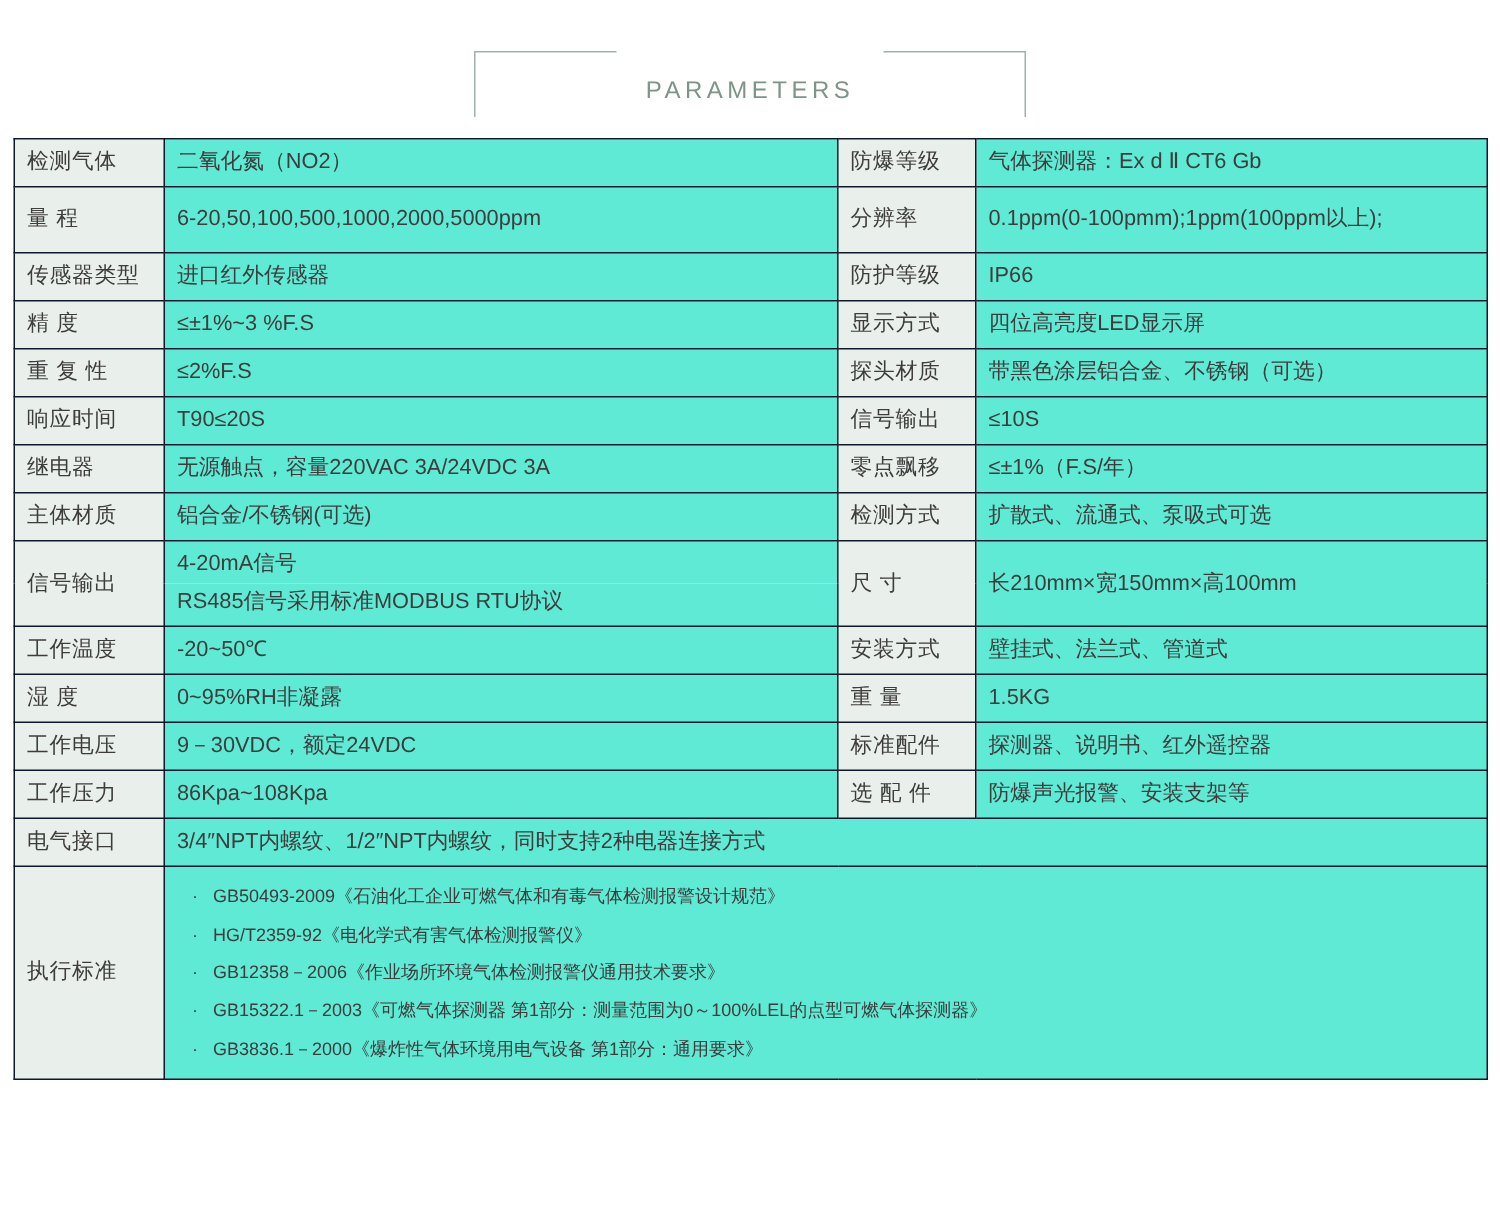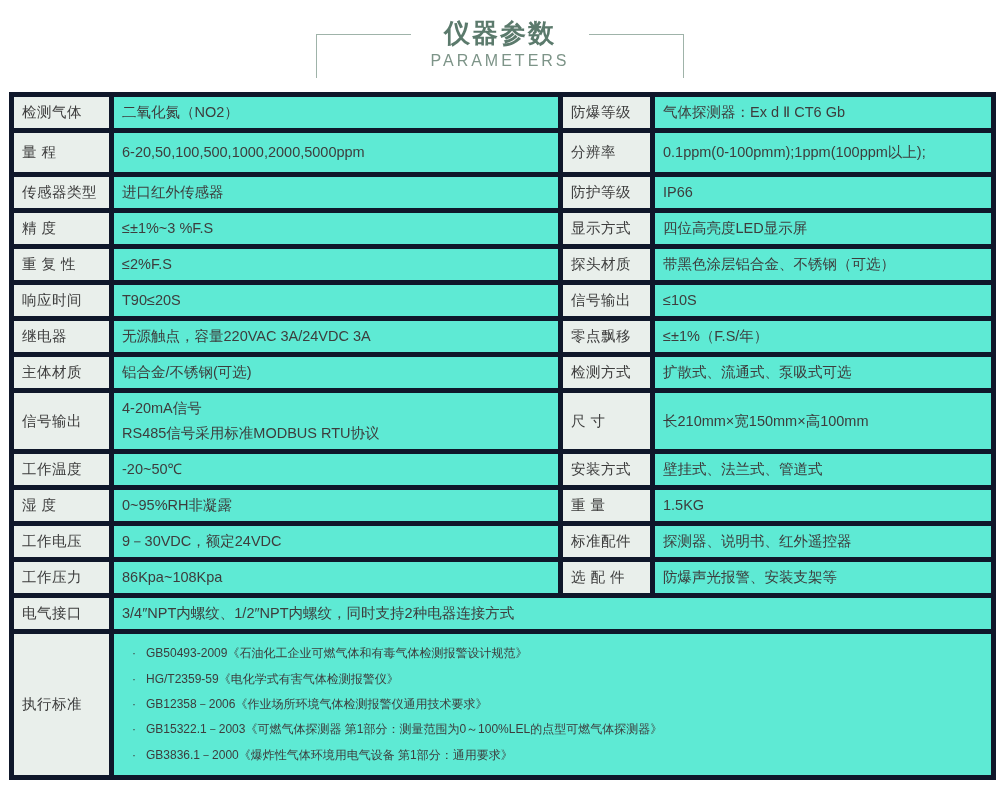--- a/index.html
+++ b/index.html
@@ -66,21 +66,21 @@
   }
 
   
   table.params {
     border-collapse: collapse;
     width: 982px;
     margin: 0 9px;
     table-layout: fixed;
   }
   table.params td {
-    border: 5px solid #0f172a;
+    border: 1px solid #0f172a;
     font-size: 14.5px;
     color: #3d3d3d;
     padding: 5px 8px;
     vertical-align: middle;
     line-height: 1.45;
   }
   td.lbl {
     background: #e9efeb;
     color: #3b4b42;
     width: 100px;
@@ -102,21 +102,20 @@
   }
   .tall { height: 44px; }
 </style>
 </head>
 <body>
 
 <div class="page">
 
   <div class="title-wrap">
     <div class="title-bracket"></div>
-    <div class="title-cn">仪器参数</div>
     <div class="title-en">PARAMETERS</div>
   </div>
 
   <table class="params">
     <colgroup>
       <col style="width:100px">
       <col style="width:449px">
       <col style="width:92px">
       <col style="width:341px">
     </colgroup>
@@ -219,21 +218,21 @@
       </tr>
 
       <tr>
         <td class="lbl">执行标准</td>
         <td class="val" colspan="3">
           <div class="std-list">
             <div class="std-item">
               <span class="bullet">·</span><span>GB50493-2009《石油化工企业可燃气体和有毒气体检测报警设计规范》</span>
             </div>
             <div class="std-item">
-              <span class="bullet">·</span><span>HG/T2359-59《电化学式有害气体检测报警仪》</span>
+              <span class="bullet">·</span><span>HG/T2359-92《电化学式有害气体检测报警仪》</span>
             </div>
             <div class="std-item">
               <span class="bullet">·</span><span>GB12358－2006《作业场所环境气体检测报警仪通用技术要求》</span>
             </div>
             <div class="std-item">
               <span class="bullet">·</span><span>GB15322.1－2003《可燃气体探测器 第1部分：测量范围为0～100%LEL的点型可燃气体探测器》</span>
             </div>
             <div class="std-item">
               <span class="bullet">·</span><span>GB3836.1－2000《爆炸性气体环境用电气设备 第1部分：通用要求》</span>
             </div>

